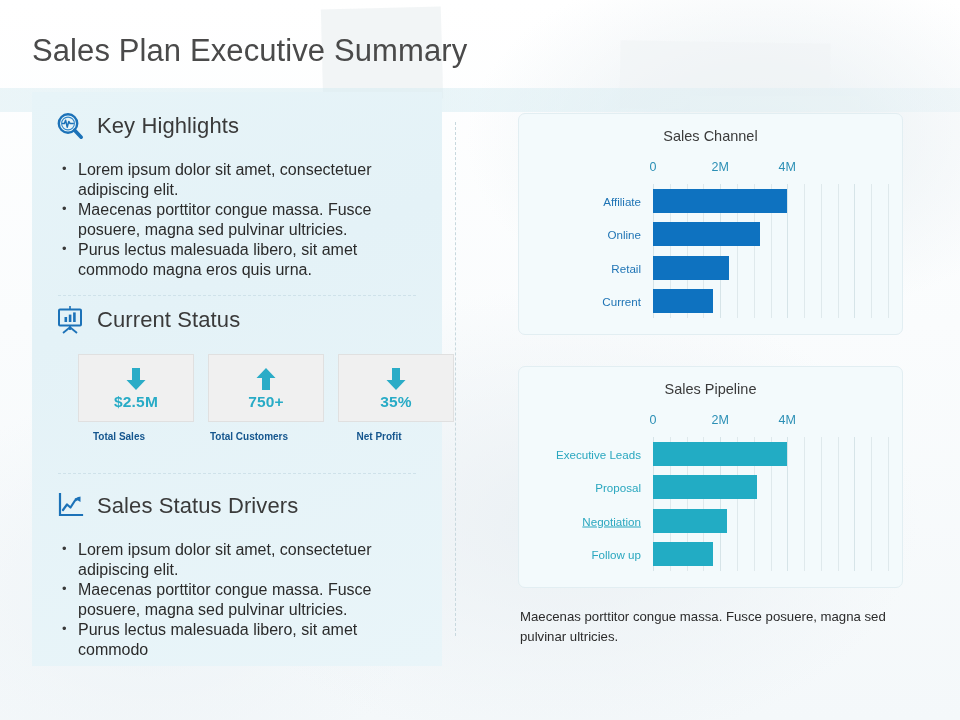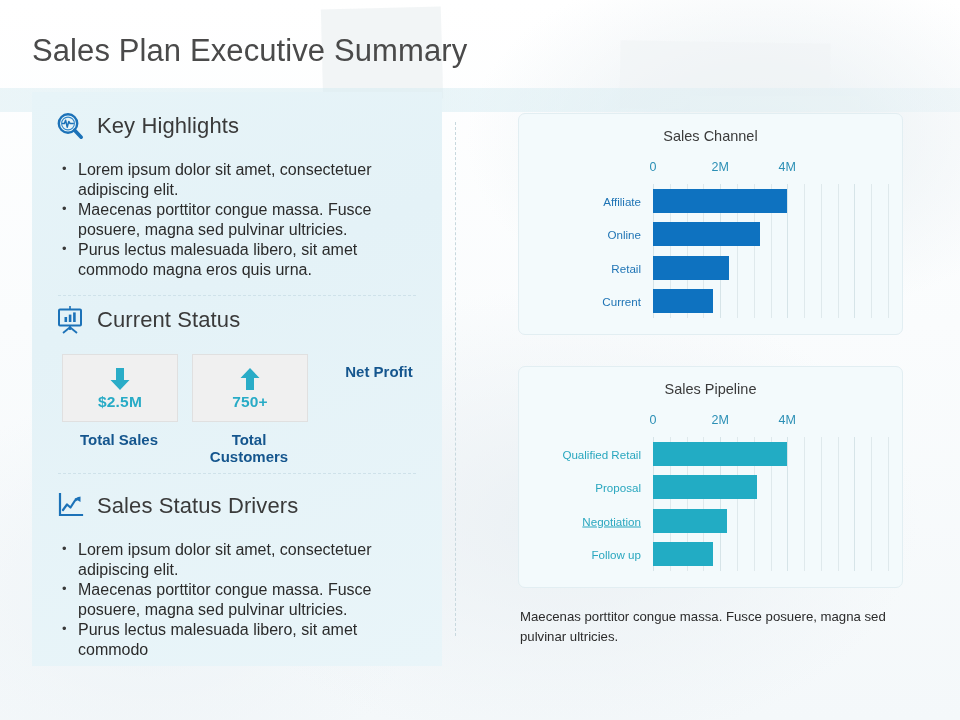--- a/index.html
+++ b/index.html
@@ -48,24 +48,24 @@
   .bl-gd{left:24px;top:448px;width:368px;}
 
   .dash-div{position:absolute;left:26px;width:358px;border-top:1px dashed #cfe2ea;height:0;}
   .dv1{top:203px;}
   .dv2{top:381px;}
 
   
   .kpis{position:absolute;left:30px;top:262px;display:flex;gap:16px;}
   .kpi{width:114px;}
   .kpi-box{width:114px;height:66px;background:#f0f0f0;border:1px solid #e0e0e0;
-      display:flex;flex-direction:column;align-items:center;justify-content:center;gap:1px;}
+      display:flex;flex-direction:column;align-items:center;justify-content:center;gap:1px;margin-left:16px;}
   .kpi-arrow{width:24px;height:26px;display:block;}
   .kpi-val{font-size:15.5px;font-weight:bold;color:#28abc6;letter-spacing:.2px;}
-  .kpi-label{margin-top:9px;text-align:center;font-size:15px;font-weight:bold;color:#15568e;}
+  .kpi-label{margin-top:9px;text-align:center;font-size:10px;font-weight:bold;color:#15568e;}
 
   
   .vdiv{position:absolute;left:455px;top:122px;height:514px;border-left:1px dashed #c8d8de;}
 
   
   .chart-card{position:absolute;background:#f3fafc;border:1px solid #e2eef2;border-radius:7px;}
   .cc1{left:518px;top:113px;width:383px;height:220px;}
   .cc2{left:518px;top:366px;width:383px;height:220px;}
   .chart-title{position:absolute;left:0;right:0;top:14px;text-align:center;
       font-size:14.5px;color:#3b3b3b;}
@@ -167,20 +167,28 @@
               <svg viewBox="0 0 24 26" width="24" height="26">
                 <polygon points="12,2 21.5,12 16,12 16,24 8,24 8,12 2.5,12" fill="#2aacc7"></polygon>
               </svg>
             </span>
             <span class="kpi-val">750+</span>
           </div>
           <div class="kpi-label">Total Customers</div>
         </div>
 
         <div class="kpi">
+          <div class="kpi-box">
+            <span class="kpi-arrow">
+              <svg viewBox="0 0 24 26" width="24" height="26">
+                <polygon points="8,2 16,2 16,14 21.5,14 12,24 2.5,14 8,14" fill="#2aacc7"></polygon>
+              </svg>
+            </span>
+            <span class="kpi-val">35%</span>
+          </div>
           <div class="kpi-label">Net Profit</div>
         </div>
 
       </div>
 
       <div class="dash-div dv2"></div>
 
       <div class="sec-head head-gd">
         <span class="sec-icon">
           <svg viewBox="0 0 32 32" width="32" height="32">
@@ -250,21 +258,21 @@
             </div>
           </div>
         </div>
       </div>
   </div>
 
   <div class="chart-card cc2">
     <div class="chart-title">Sales Pipeline</div>
     <div class="plot" id="plot1">
         <div class="cat-col">
-          <div class="cat-slot c-teal" style="top: calc(12.5% + 21px);">Qualified Retail</div>
+          <div class="cat-slot c-teal" style="top: calc(12.5% + 21px);">Executive Leads</div>
           <div class="cat-slot c-teal" style="top: calc(37.5% + 15px);">Proposal</div>
           <div class="cat-slot c-teal" style="top: calc(62.5% + 9px); text-decoration: underline;">Negotiation</div>
           <div class="cat-slot c-teal" style="top: calc(87.5% + 3px);">Follow up</div>
         </div>
         <div class="grid-col">
           <div class="axis-row">
             <span class="tick" style="left: 0%;">0</span>
             <span class="tick" style="left: 28.5714%;">2M</span>
             <span class="tick" style="left: 57.1429%;">4M</span>
           </div>

